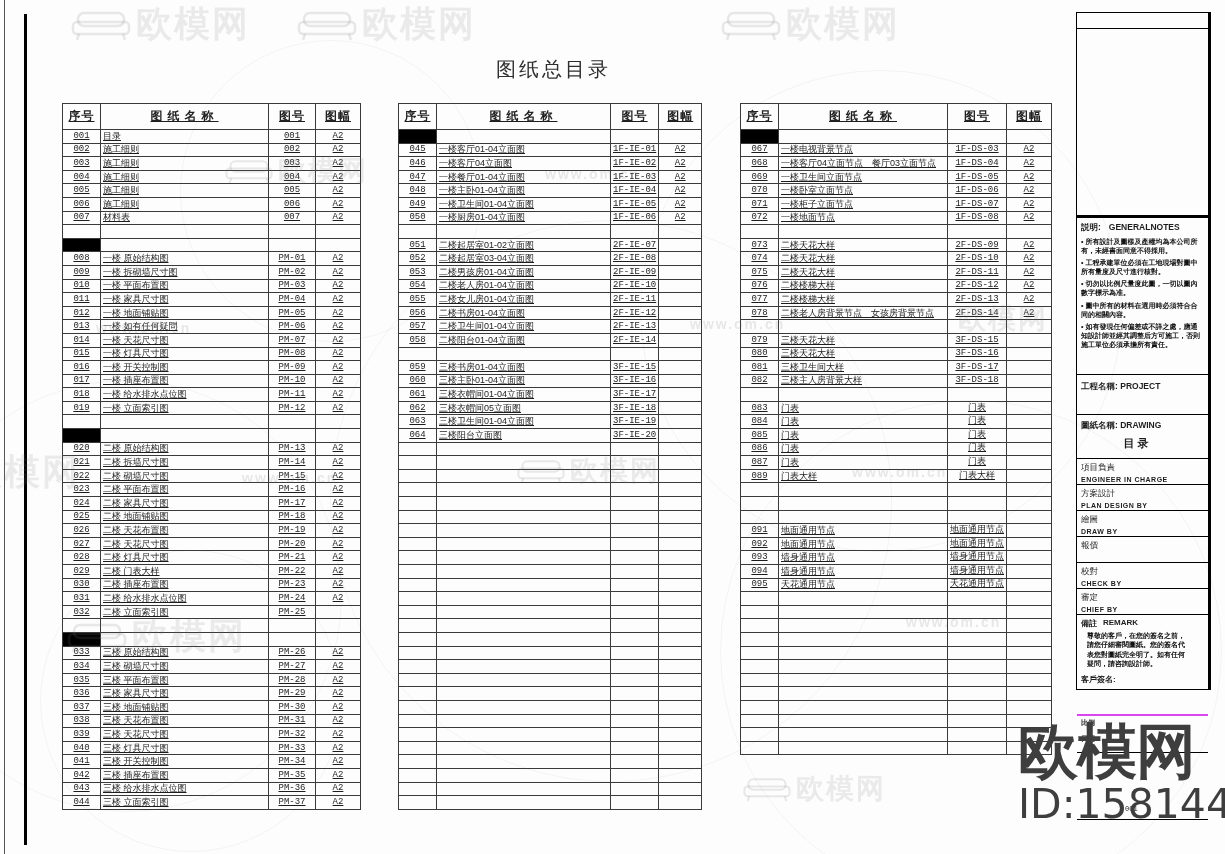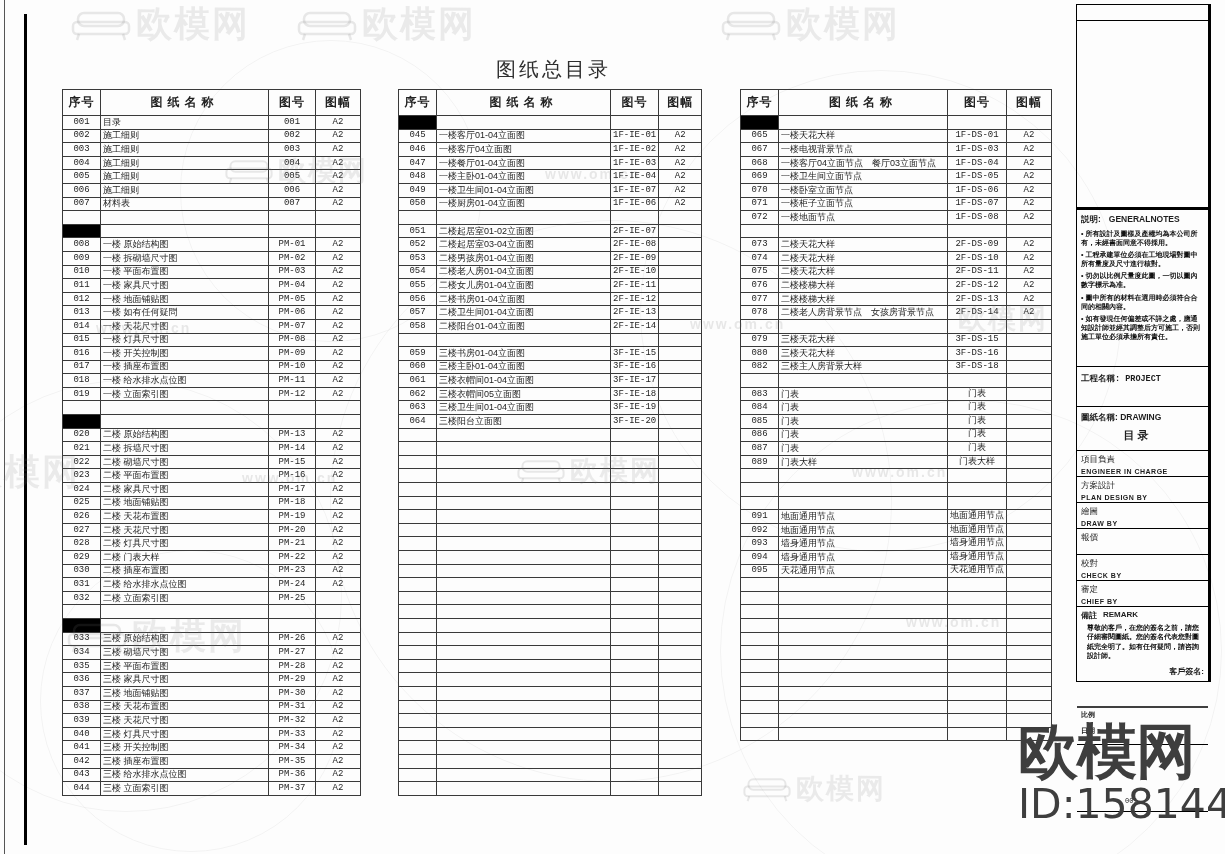--- a/index.html
+++ b/index.html
@@ -24,50 +24,50 @@
       font-weight:bold;font-size:14px;letter-spacing:2px;white-space:nowrap;}
   .id-wm{position:absolute;left:1018px;top:722px;z-index:30;color:#3e3e3e;pointer-events:none;line-height:1;}
   .id-wm .brand{font-size:60px;font-weight:bold;letter-spacing:-1px;}
   .id-wm .idnum{font-size:41px;font-weight:500;letter-spacing:0px;margin-top:2px;font-family:"DejaVu Sans",sans-serif;}
 
   
   .sheet-title{position:absolute;left:496px;top:56px;font-size:20px;letter-spacing:3px;color:#2e2e2e;
       font-family:"Liberation Serif",serif;font-weight:500;z-index:2;}
 
   
-  table.sheet-table{position:absolute;top:89px;border-collapse:collapse;table-layout:fixed;z-index:2;background:transparent;}
+  table.sheet-table{position:absolute;top:103px;border-collapse:collapse;table-layout:fixed;z-index:2;background:transparent;text-decoration:underline;}
   .sheet-table th,.sheet-table td{border:1px solid #3a3a3a;overflow:hidden;white-space:nowrap;}
   .sheet-table thead th{height:23px;font-size:12px;font-weight:bold;color:#222;text-align:center;letter-spacing:1px;}
   .sheet-table thead th.th-name{letter-spacing:5px;margin-top:16px;}
   .sheet-table td{height:12.6px;padding:0 2px;font-size:9px;line-height:1;}
   .c-no{text-align:center;font-family:"Liberation Mono",monospace;font-size:8.5px;}
   .c-name{text-align:left;padding-left:4px;font-size:9.5px;}
   .c-code{text-align:center;font-family:"Liberation Mono",monospace;font-size:8px;}
   .c-size{text-align:center;font-family:"Liberation Mono",monospace;font-size:8px;}
   td.black-cell{background:#000;}
 
   
-  .title-block{position:absolute;left:1076px;top:4px;width:135px;height:678px;z-index:10;
+  .title-block{position:absolute;left:1076px;top:12px;width:135px;height:678px;z-index:10;
       border:1px solid #000;border-right:3px solid #000;background:transparent;box-sizing:border-box;}
   .tb-spacer{height:15px;}
   .tb-logo{height:186px;border-top:1px solid #000;border-bottom:3px solid #000;}
   .tb-notes{height:152px;border-bottom:1px solid #000;padding:4px 4px 0 4px;overflow:hidden;}
   .tb-notes-head{font-size:8.5px;font-weight:bold;display:flex;gap:8px;margin-bottom:3px;}
   .tb-note{font-size:7px;font-weight:bold;line-height:1.3;margin:0 0 3px 0;color:#111;}
   .tb-note::before{content:"• ";}
-  .tb-project{height:33px;border-bottom:1px solid #000;padding:6px 16px 0 4px;font-size:8.5px;font-weight:bold;font-family:Liberation Mono, monospace;}
+  .tb-project{height:33px;border-bottom:1px solid #000;padding:6px 16px 0 4px;font-size:8.5px;font-weight:bold;}
   .tb-drawing{height:38px;border-bottom:1px solid #000;padding:5px 14px 0 4px;font-size:8.5px;font-weight:bold;}
   .tb-drawing .dw-name{text-align:center;font-size:11px;letter-spacing:3px;margin-top:4px;}
   .tb-field{height:22px;border-bottom:1px solid #000;padding:3px 4px 0 4px;}
   .tb-field .cn{font-size:8.5px;font-weight:normal;}
   .tb-field .en{font-size:7px;font-weight:bold;letter-spacing:0.5px;margin-top:2px;}
-  .tb-remark{height:96px;border-bottom:2px solid #404040;padding:3px 4px 0 4px;position:relative;}
+  .tb-remark{height:96px;border-bottom:2px solid #d946ef;padding:3px 20px 0 4px;position:relative;}
   .tb-remark-head{font-size:8px;font-weight:bold;display:flex;gap:6px;}
   .tb-remark-text{font-size:7px;font-weight:bold;line-height:1.35;margin-top:2px;padding-left:6px;color:#111;}
-  .tb-signature{font-size:8px;font-weight:bold;margin-top:5px;text-align:right;}
+  .tb-signature{font-size:8px;font-weight:bold;margin-top:5px;}
   .tb-scale{height:34px;border-bottom:1px solid #000;padding:2px 4px 0 4px;}
   .tb-scale .lbl{font-size:7px;font-weight:bold;margin-bottom:6px;}
   .tb-number{height:66px;border-bottom:1px solid #000;position:relative;}
   .tb-number .num{position:absolute;left:48px;bottom:6px;font-size:7px;font-family:"Liberation Mono",monospace;}
 </style>
 </head>
 <body>
 
 <div class="frame-left-thin"></div>
 <div class="binding-bar"></div>
@@ -442,21 +442,21 @@
       </tr>
       <tr>
         <td class="c-no">048</td>
         <td class="c-name">一楼主卧01-04立面图</td>
         <td class="c-code">1F-IE-04</td>
         <td class="c-size">A2</td>
       </tr>
       <tr>
         <td class="c-no">049</td>
         <td class="c-name">一楼卫生间01-04立面图</td>
-        <td class="c-code">1F-IE-07</td>
+        <td class="c-code">1F-IE-05</td>
         <td class="c-size">A2</td>
       </tr>
       <tr>
         <td class="c-no">050</td>
         <td class="c-name">一楼厨房01-04立面图</td>
         <td class="c-code">1F-IE-06</td>
         <td class="c-size">A2</td>
       </tr>
       <tr>
         <td class="c-no"></td>
@@ -735,26 +735,20 @@
       </tr>
     </thead>
   <tbody>
       <tr>
         <td class="c-no black-cell"></td>
         <td class="c-name"></td>
         <td class="c-code"></td>
         <td class="c-size"></td>
       </tr>
       <tr>
-        <td class="c-no">065</td>
-        <td class="c-name">一楼天花大样</td>
-        <td class="c-code">1F-DS-01</td>
-        <td class="c-size">A2</td>
-      </tr>
-      <tr>
         <td class="c-no">067</td>
         <td class="c-name">一楼电视背景节点</td>
         <td class="c-code">1F-DS-03</td>
         <td class="c-size">A2</td>
       </tr>
       <tr>
         <td class="c-no">068</td>
         <td class="c-name">一楼客厅04立面节点　餐厅03立面节点</td>
         <td class="c-code">1F-DS-04</td>
         <td class="c-size">A2</td>
@@ -834,20 +828,26 @@
       <tr>
         <td class="c-no">079</td>
         <td class="c-name">三楼天花大样</td>
         <td class="c-code">3F-DS-15</td>
         <td class="c-size"></td>
       </tr>
       <tr>
         <td class="c-no">080</td>
         <td class="c-name">三楼天花大样</td>
         <td class="c-code">3F-DS-16</td>
+        <td class="c-size"></td>
+      </tr>
+      <tr>
+        <td class="c-no">081</td>
+        <td class="c-name">三楼卫生间大样</td>
+        <td class="c-code">3F-DS-17</td>
         <td class="c-size"></td>
       </tr>
       <tr>
         <td class="c-no">082</td>
         <td class="c-name">三楼主人房背景大样</td>
         <td class="c-code">3F-DS-18</td>
         <td class="c-size"></td>
       </tr>
       <tr>
         <td class="c-no"></td>

